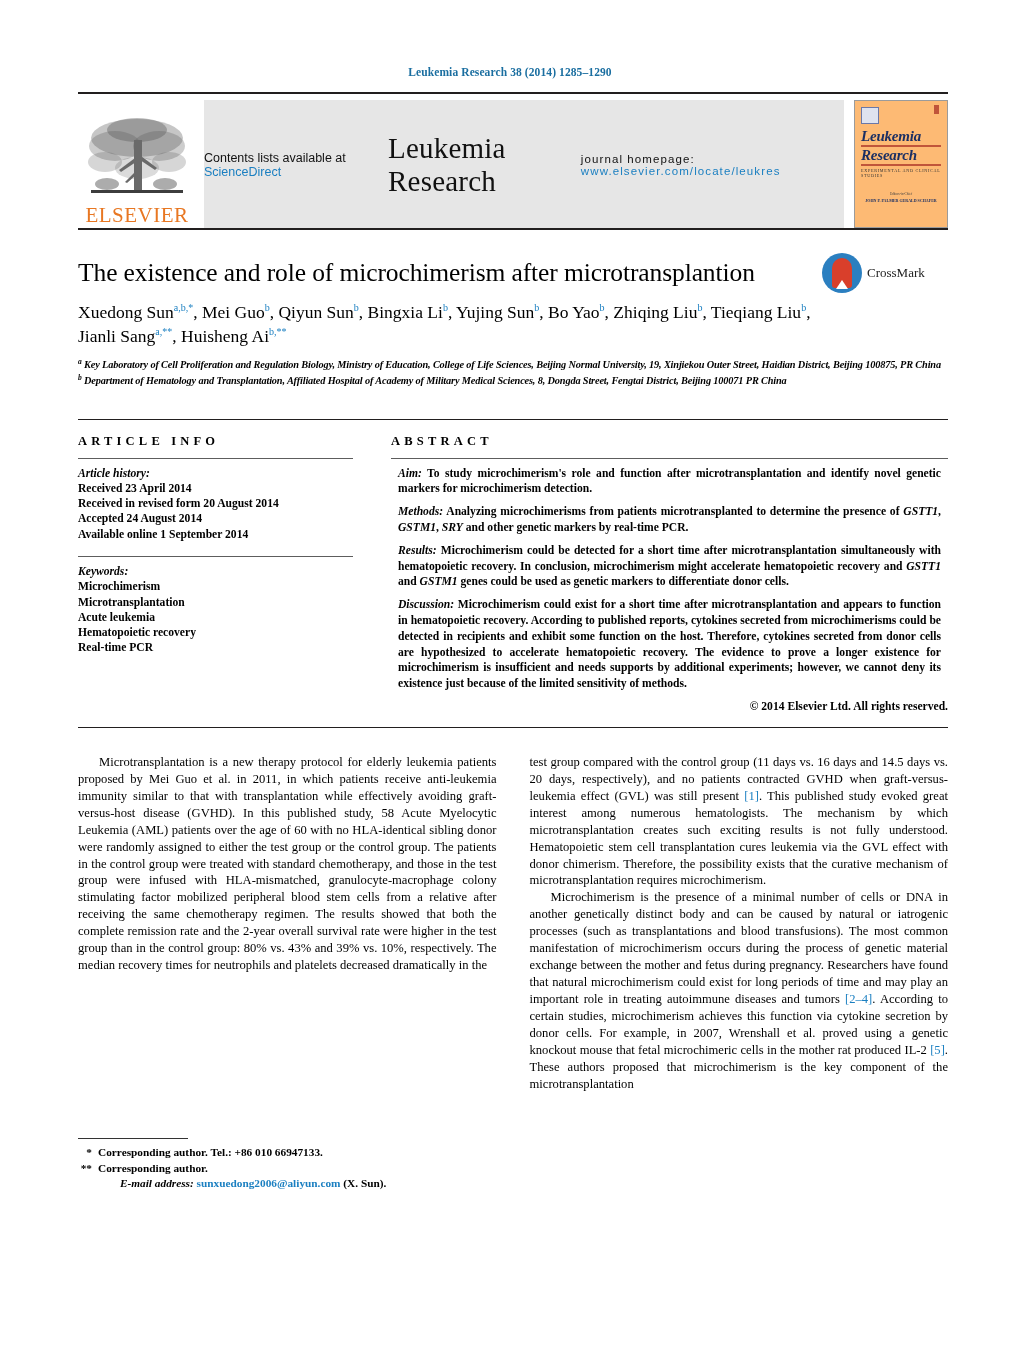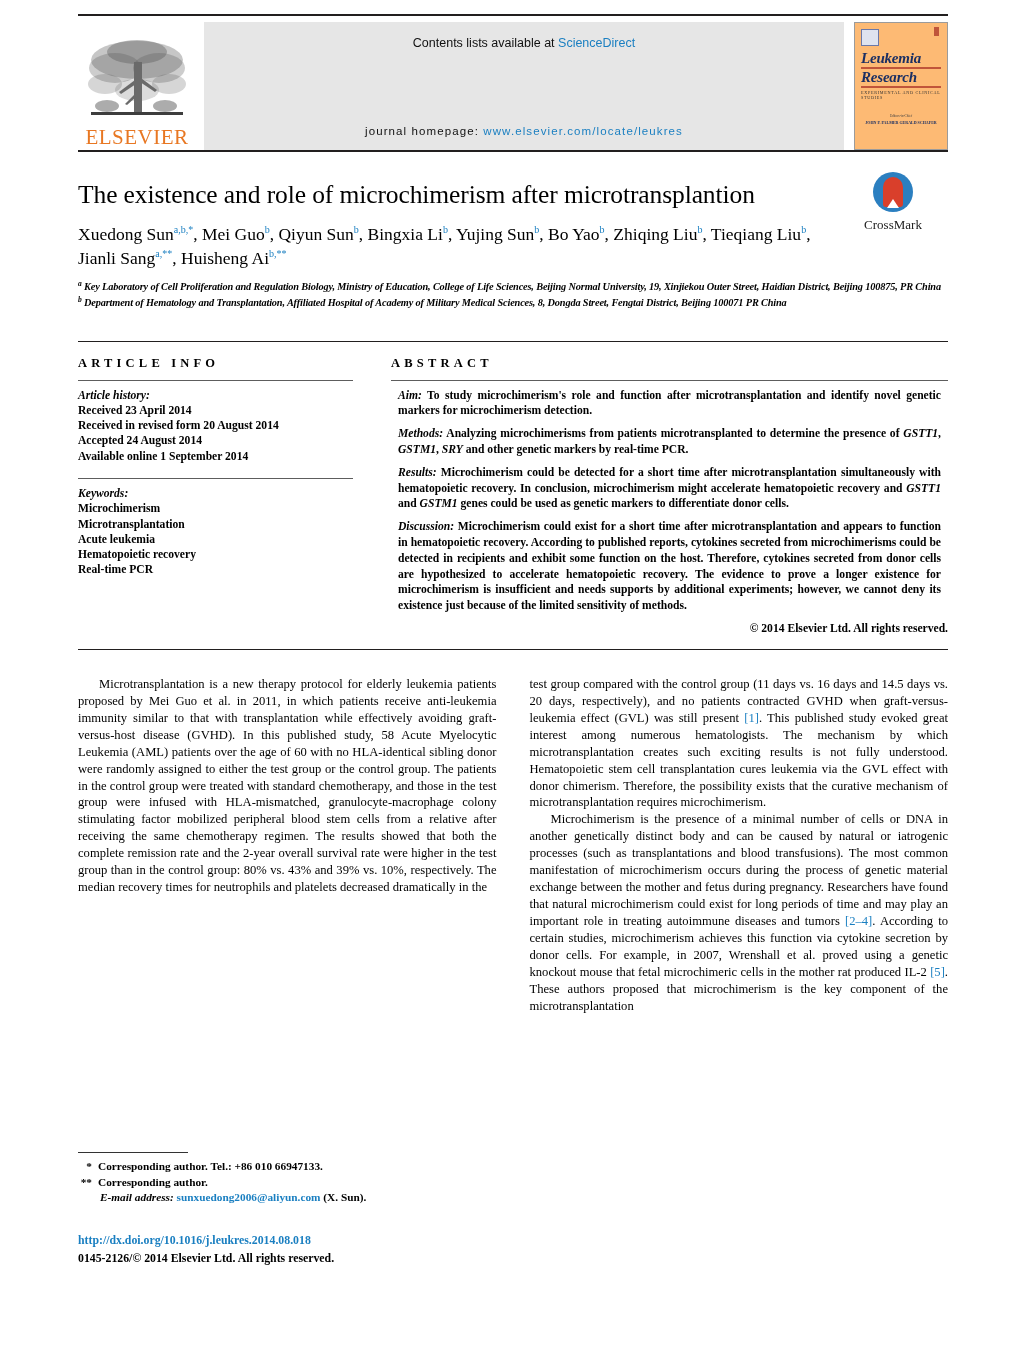--- a/index.html
+++ b/index.html
@@ -63,21 +63,21 @@
     letter-spacing: 0.5px;
     color: #e87722;
     line-height: 1;
     margin-top: 1px;
   }
   .center-band {
     flex: 1 1 auto;
     background: #e6e6e6;
     margin: 0 10px 0 8px;
     display: flex;
-    flex-direction: column;
+    flex-direction: row;
     justify-content: space-between;
     align-items: center;
     padding: 14px 0 13px 0;
     box-sizing: border-box;
   }
   .contents-line {
     font-family: "Liberation Sans", sans-serif;
     font-size: 12.5px;
     color: #111;
   }
@@ -173,28 +173,27 @@
     padding-right: 100px;
   }
   .authors sup {
     font-size: 10px;
     color: #1a7fc1;
     vertical-align: super;
     line-height: 0;
   }
   .crossmark {
     position: absolute;
-    right: 0;
+    right: 16px;
     top: -8px;
     width: 110px;
     height: 46px;
     display: flex;
     align-items: center;
     gap: 5px;
-    flex-direction: column;
   }
   .crossmark-badge {
     width: 40px; height: 40px; border-radius: 50%;
     background: #2b7fc0;
     position: relative;
     flex: 0 0 40px;
   }
   .crossmark-badge .inner {
     position: absolute;
     left: 10px; top: 5px;
@@ -301,39 +300,40 @@
     width: 434px;
   }
   .fn-rule { border-top: 1px solid #333; width: 110px; margin-bottom: 5px; }
   .fn-line {
     font-size: 11.3px;
     line-height: 1.45;
     font-weight: bold;
     display: flex;
   }
   .fn-mark { width: 20px; flex: 0 0 20px; text-align: right; padding-right: 6px; box-sizing: border-box;}
-  .fn-email { margin-left: 22px; font-size: 11.3px; font-weight: bold; }
+  .fn-email { margin-left: 42px; font-size: 11.3px; font-weight: bold; }
   .fn-email .lbl { font-style: italic; }
   .fn-email a, .link { color: #1a7fc1; text-decoration: none; }
 
   .doi-block {
     position: absolute;
     left: 78px;
     top: 1218px;
     font-size: 11.8px;
     font-weight: bold;
     line-height: 1.5;
   }
   .doi-link { color: #1a7fc1; }
 </style>
 </head>
 <body>
 
 <div class="page">
 
+  <div class="running-head">Leukemia Research 38 (2014) 1285–1290</div>
 
   <div class="header-wrap">
     <div class="header-inner">
 
       <div class="elsevier-logo">
         <svg class="tree-svg" width="104" height="92" viewBox="0 0 104 92">
           <g fill="#5b5b5b">
             <ellipse cx="52" cy="26" rx="46" ry="19" opacity="0.35"></ellipse>
             <ellipse cx="30" cy="34" rx="26" ry="15" opacity="0.30"></ellipse>
             <ellipse cx="74" cy="34" rx="26" ry="15" opacity="0.30"></ellipse>
@@ -352,20 +352,21 @@
             <ellipse cx="80" cy="72" rx="12" ry="6"></ellipse>
           </g>
         </svg>
         <div class="elsevier-word">ELSEVIER</div>
       </div>
 
       <div class="center-band">
         <div class="contents-line">
           <span>Contents lists available at </span><span class="sd">ScienceDirect</span>
         </div>
+        <div class="journal-name">Leukemia Research</div>
         <div class="homepage-line">
           <span>journal homepage: </span><span class="url">www.elsevier.com/locate/leukres</span>
         </div>
       </div>
 
       <div class="cover-thumb">
         <div class="cover-badge"></div>
         <div class="cover-mark"></div>
         <div class="cover-title">Leukemia</div>
         <div class="cover-rule"></div>
@@ -463,18 +464,14 @@
           <span>Corresponding author.</span>
         </div>
       </div>
     <div class="fn-email">
       <span class="lbl">E-mail address:</span>
       <span class="link">sunxuedong2006@aliyun.com</span>
       <span>(X. Sun).</span>
     </div>
   </div>
 
-  <div class="doi-block">
-    <div class="doi-link">http://dx.doi.org/10.1016/j.leukres.2014.08.018</div>
-    <div>0145-2126/© 2014 Elsevier Ltd. All rights reserved.</div>
-  </div>
 
 </div>
 
 </body></html>

